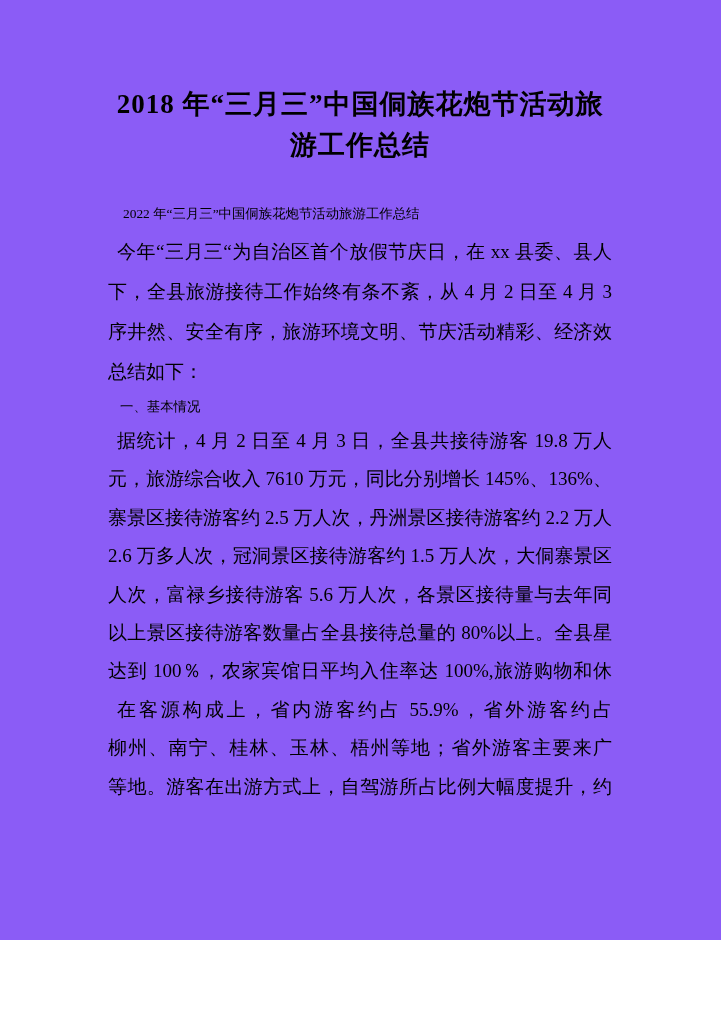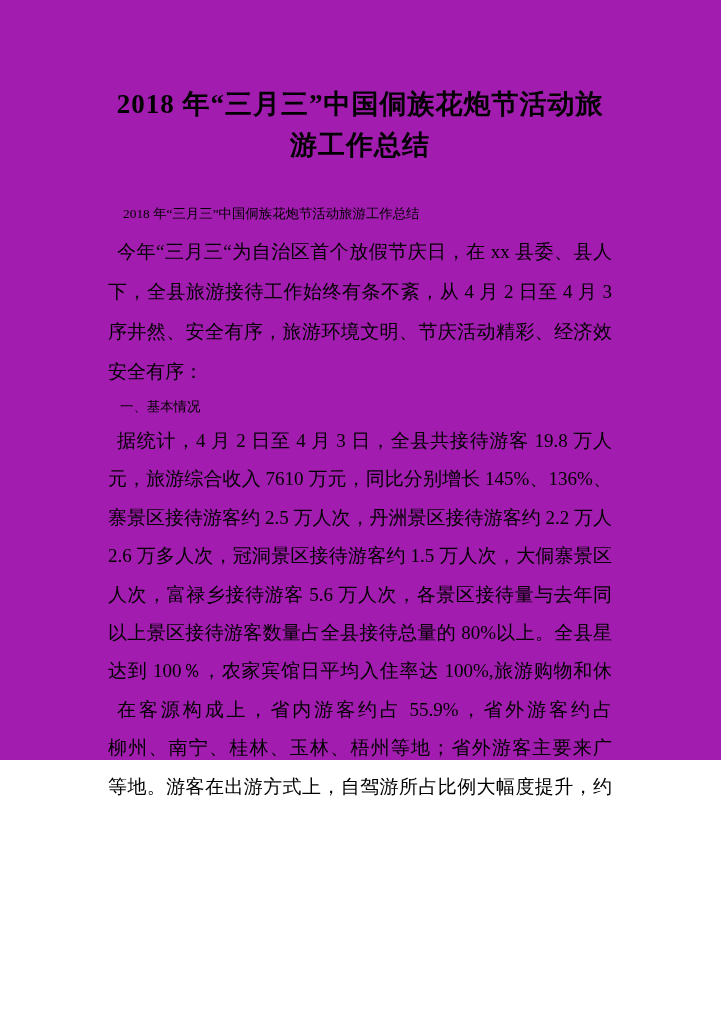--- a/index.html
+++ b/index.html
@@ -7,22 +7,22 @@
   body {
     width: 721px;
     height: 1020px;
     overflow: hidden;
     font-family: "Liberation Serif", "DejaVu Serif", serif;
     color: #000000;
   }
   .page {
     position: relative;
     width: 721px;
-    height: 760px;
-    background: #a21caf;
+    height: 940px;
+    background: #8b5cf6;
   }
   .content {
     position: absolute;
     left: 108px;
     top: 0;
     width: 504px;
   }
   .doc-title {
     margin-top: 84px;
     font-size: 27px;
@@ -64,27 +64,27 @@
 <body>
 
 <div class="page">
   <div class="content">
 
     <div class="doc-title">
       <div>2018 年“三月三”中国侗族花炮节活动旅</div>
       <div>游工作总结</div>
     </div>
 
-    <div class="subtitle">2018 年“三月三”中国侗族花炮节活动旅游工作总结</div>
+    <div class="subtitle">2022 年“三月三”中国侗族花炮节活动旅游工作总结</div>
 
     <div class="para p1">
       <div class="bline first">今年“三月三“为自治区首个放假节庆日，在 xx 县委、县人民政府及上级主管</div>
       <div class="bline">下，全县旅游接待工作始终有条不紊，从 4 月 2 日至 4 月 3 日，全县旅游市场秩</div>
       <div class="bline">序井然、安全有序，旅游环境文明、节庆活动精彩、经济效益明显，实现了“安</div>
-      <div class="bline endline">安全有序：</div>
+      <div class="bline endline">总结如下：</div>
     </div>
 
     <div class="heading">一、基本情况</div>
 
     <div class="para p2">
       <div class="bline first">据统计，4 月 2 日至 4 月 3 日，全县共接待游客 19.8 万人次，门票收入 300 万</div>
       <div class="bline">元，旅游综合收入 7610 万元，同比分别增长 145%、136%、152%。其中，程阳八</div>
       <div class="bline">寨景区接待游客约 2.5 万人次，丹洲景区接待游客约 2.2 万人次，侗乡鸟巢接待</div>
       <div class="bline">2.6 万多人次，冠洞景区接待游客约 1.5 万人次，大侗寨景区接待游客 10.8 万</div>
       <div class="bline">人次，富禄乡接待游客 5.6 万人次，各景区接待量与去年同期相比均有大幅增长。</div>

